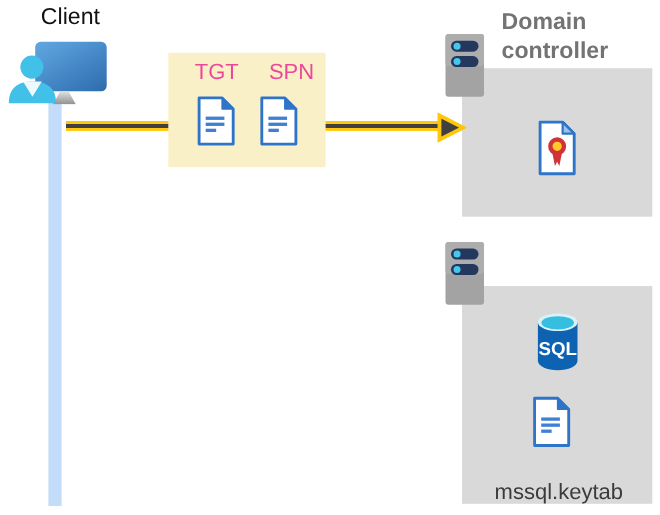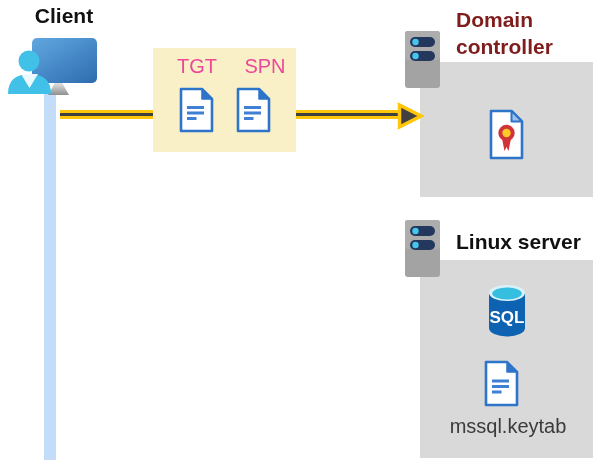--- a/index.html
+++ b/index.html
@@ -3,21 +3,21 @@
 <meta charset="utf-8">
 <style>
   html,body{margin:0;padding:0;background:#fff;}
   #canvas{
     position:relative;width:600px;height:468px;background:#ffffff;overflow:hidden;
     font-family:"Liberation Sans",sans-serif;
   }
   .abs{position:absolute;}
   
   #client-label{left:24px;top:4px;width:80px;text-align:center;
-    font-size:21px;font-weight:700;color:#111111;}
+    font-size:21px;font-weight:400;color:#111111;}
   #vline{left:44px;top:91px;width:12px;height:369px;background:#C2DCF9;}
   #monitor{left:32px;top:38px;width:65px;height:45px;border-radius:5px;
     background:linear-gradient(150deg,#63A7E0 0%,#4C90CE 40%,#2E6BAD 100%);}
   #stand{left:48px;top:83px;width:21px;height:12px;
     background:linear-gradient(#E2E2E2,#8F8F8F);
     clip-path:polygon(32% 0,68% 0,100% 100%,0 100%);}
   #person{left:7px;top:50px;}
   
   #arrow-shaft{left:60px;top:110px;width:342px;height:9px;
     background:linear-gradient(to bottom,#FFC60A 0,#FFC60A 3px,#404040 3px,#404040 6px,#FFC60A 6px,#FFC60A 9px);}
@@ -29,26 +29,26 @@
   #spn-label{left:244px;}
   #tgt-doc{left:178px;top:87px;}
   #spn-doc{left:235px;top:87px;}
   
   .panel{background:#D9D9D9;}
   #dc-box{left:420px;top:62px;width:173px;height:135px;}
   #linux-box{left:420px;top:260px;width:173px;height:198px;}
   #dc-server-icon{left:404px;top:30px;}
   #linux-server-icon{left:404px;top:219px;}
   #dc-label{left:456px;top:6px;width:140px;font-size:21px;font-weight:700;
-    line-height:27px;color:#7f1d1d;}
+    line-height:27px;color:#737373;}
   #linux-label{left:456px;top:230px;width:140px;font-size:21px;font-weight:700;color:#111111;}
   #cert-icon{left:488px;top:109px;}
   #sql-icon{left:487px;top:284px;}
   #keytab-doc{left:483px;top:360px;}
-  #keytab-label{left:418px;top:415px;width:180px;text-align:center;
+  #keytab-label{left:418px;top:437px;width:180px;text-align:center;
     font-size:20px;color:#3B3B3B;}
 </style>
 </head>
 <body>
 
 <div id="canvas">
 
   <div class="abs" id="vline"></div>
 
   <div class="abs" id="arrow-shaft"></div>
@@ -105,21 +105,20 @@
   </svg>
 
   <svg class="abs" id="linux-server-icon" width="37" height="59" viewBox="0 0 37 59">
     <rect x="1" y="1" width="35" height="57" rx="3" fill="#A3A3A3"></rect>
     <rect x="1" y="1" width="35" height="29" rx="3" fill="#ADADAD"></rect>
     <rect x="6" y="7" width="25" height="10" rx="5" fill="#24385E"></rect>
     <circle cx="11.5" cy="12" r="3.2" fill="#45C6EA"></circle>
     <rect x="6" y="21" width="25" height="10" rx="5" fill="#24385E"></rect>
     <circle cx="11.5" cy="26" r="3.2" fill="#45C6EA"></circle>
   </svg>
-  <div class="abs" id="linux-label">Linux server</div>
 
   <svg class="abs" id="sql-icon" width="40" height="54" viewBox="0 0 40 54">
     <path d="M2 9 L2 44 A18 8.5 0 0 0 38 44 L38 9 Z" fill="#0D62B1"></path>
     <ellipse cx="20" cy="9" rx="18" ry="8" fill="#D9F2FA"></ellipse>
     <ellipse cx="20" cy="9.5" rx="14.8" ry="6.1" fill="#35BEE0"></ellipse>
     <text x="20" y="39" text-anchor="middle" font-size="17" font-weight="700" fill="#FFFFFF" font-family="Liberation Sans, sans-serif">SQL</text>
   </svg>
 
   <svg class="abs" id="keytab-doc" width="37" height="47" viewBox="0 0 37 47">
     <path d="M3 2 H24 L34 12 V45 H3 Z" fill="#FFFFFF" stroke="#2E74C9" stroke-width="2.6" stroke-linejoin="round"></path>

